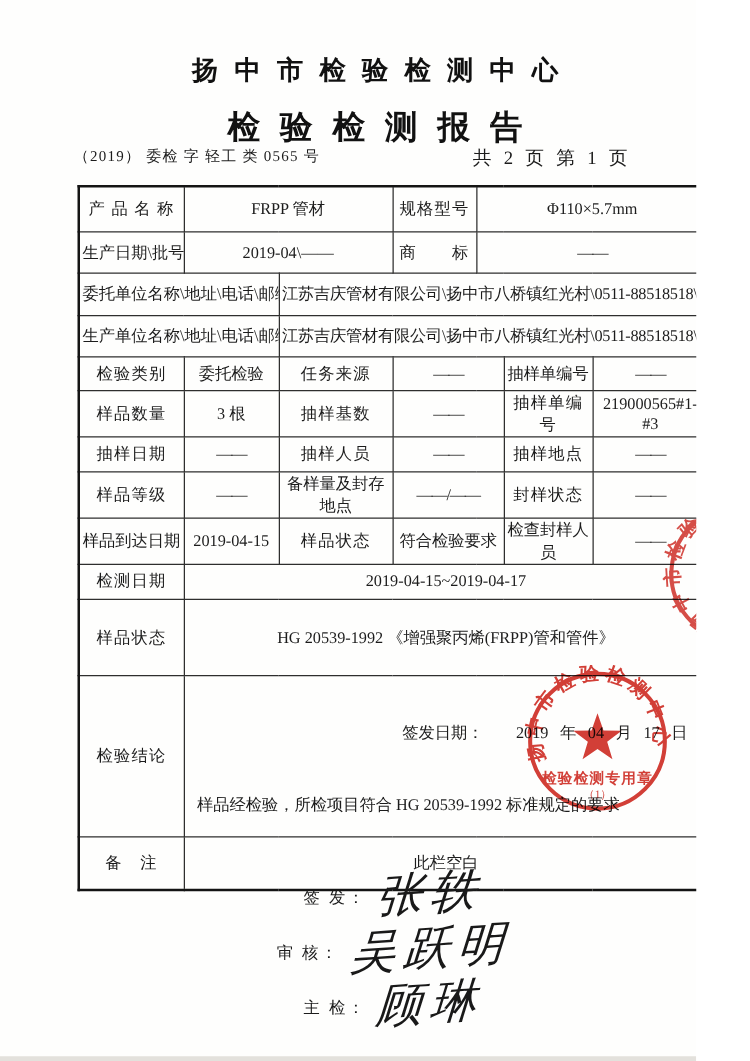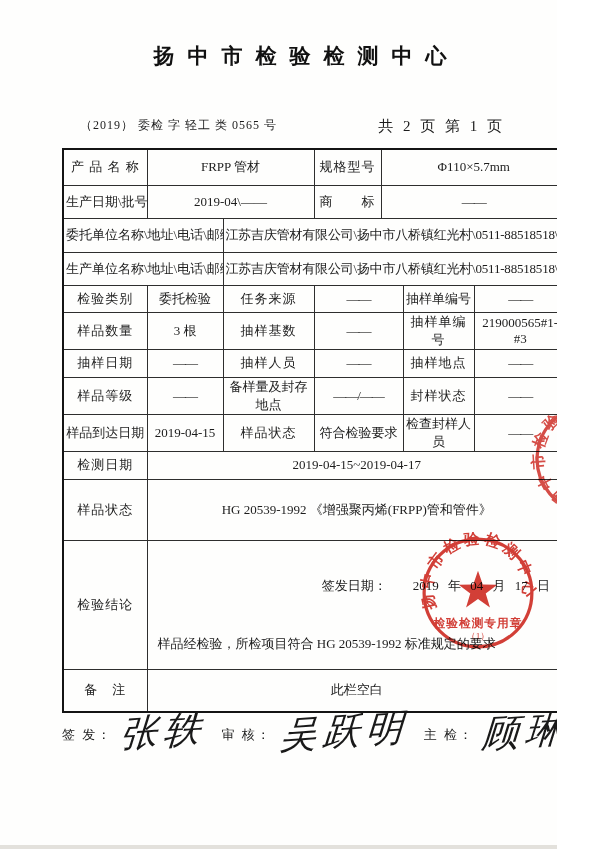--- a/index.html
+++ b/index.html
@@ -3,21 +3,21 @@
 <meta charset="utf-8">
 <style>
   html,body{margin:0;padding:0;background:#ffffff;}
   .page{position:relative;width:557px;height:849px;background:#fefefdff;overflow:hidden;
         font-family:"Liberation Serif","DejaVu Serif",serif;color:#1c1c1c;}
   
   .org-name{position:absolute;top:42px;left:0;width:600px;text-align:center;
             font-size:21px;font-weight:bold;letter-spacing:13px;text-indent:13px;color:#111;}
   .report-title{position:absolute;top:84px;left:0;width:600px;text-align:center;
             font-size:26px;font-weight:bold;letter-spacing:16px;text-indent:16px;color:#111;}
-  .report-no{position:absolute;top:117px;left:80px;font-size:12px;letter-spacing:1px;}
+  .report-no{position:absolute;top:117px;left:59px;font-size:12px;letter-spacing:1px;}
   .page-info{position:absolute;top:117px;right:52px;font-size:15px;letter-spacing:3px;}
   
   table.report{position:absolute;left:62px;top:148px;width:504px;border-collapse:collapse;
                table-layout:fixed;border:2px solid #141414;}
   table.report td{border:1px solid #2e2e2e;text-align:center;vertical-align:middle;
                   font-size:13px;padding:0 2px;overflow:hidden;}
   td.lbl{letter-spacing:1px;}
   td.lbl2{font-size:12px;letter-spacing:0;white-space:nowrap;}
   td.small{font-size:11px;letter-spacing:0;}
   td.xs{font-size:10.5px;letter-spacing:0;}
@@ -25,38 +25,39 @@
   td.left{text-align:left;padding-left:10px;}
   .dash{letter-spacing:-1px;}
   
   .concl-wrap{position:relative;width:100%;height:100%;}
   .concl-text{position:absolute;top:30px;left:10px;right:4px;text-align:left;font-size:13px;}
   .issue-line{position:absolute;bottom:10px;right:16px;font-size:13px;}
   .issue-line .gap{display:inline-block;width:26px;}
   .issue-date{word-spacing:6px;}
   
   .sign-row{position:absolute;left:62px;top:696px;width:506px;height:78px;
-            display:flex;align-items:center;justify-content:space-between;}
+            display:flex;align-items:center;justify-content:space-between;flex-direction:column;}
   .sig-group{display:flex;align-items:center;}
   .sig-label{font-size:13px;letter-spacing:2px;white-space:nowrap;}
   .sig-name{font-family:"DejaVu Serif",serif;font-style:italic;font-size:37px;
             letter-spacing:6px;white-space:nowrap;color:#191919;
             transform:rotate(-4deg) skewX(-8deg);margin-left:8px;margin-top:-6px;}
   
   .seal{position:absolute;mix-blend-mode:multiply;}
   .seal-main{left:417px;top:532px;width:122px;height:122px;opacity:0.92;}
   .seal-edge{left:530px;top:398px;width:122px;height:122px;opacity:0.85;transform:rotate(-40deg);}
   .scan-edge{position:absolute;left:0;right:0;bottom:0;height:4px;background:#e3e1dc;}
 </style>
 </head>
 <body>
 
 <div class="page">
 
   <div class="org-name">扬中市检验检测中心</div>
+  <div class="report-title">检验检测报告</div>
   <div class="report-no">（2019） 委检 字 轻工 类 0565 号</div>
   <div class="page-info">共 2 页 第 1 页</div>
 
   <table class="report">
     <colgroup>
       <col style="width:84px">
         <col style="width:76px">
         <col style="width:91px">
       <col style="width:67px">
         <col style="width:22px">

